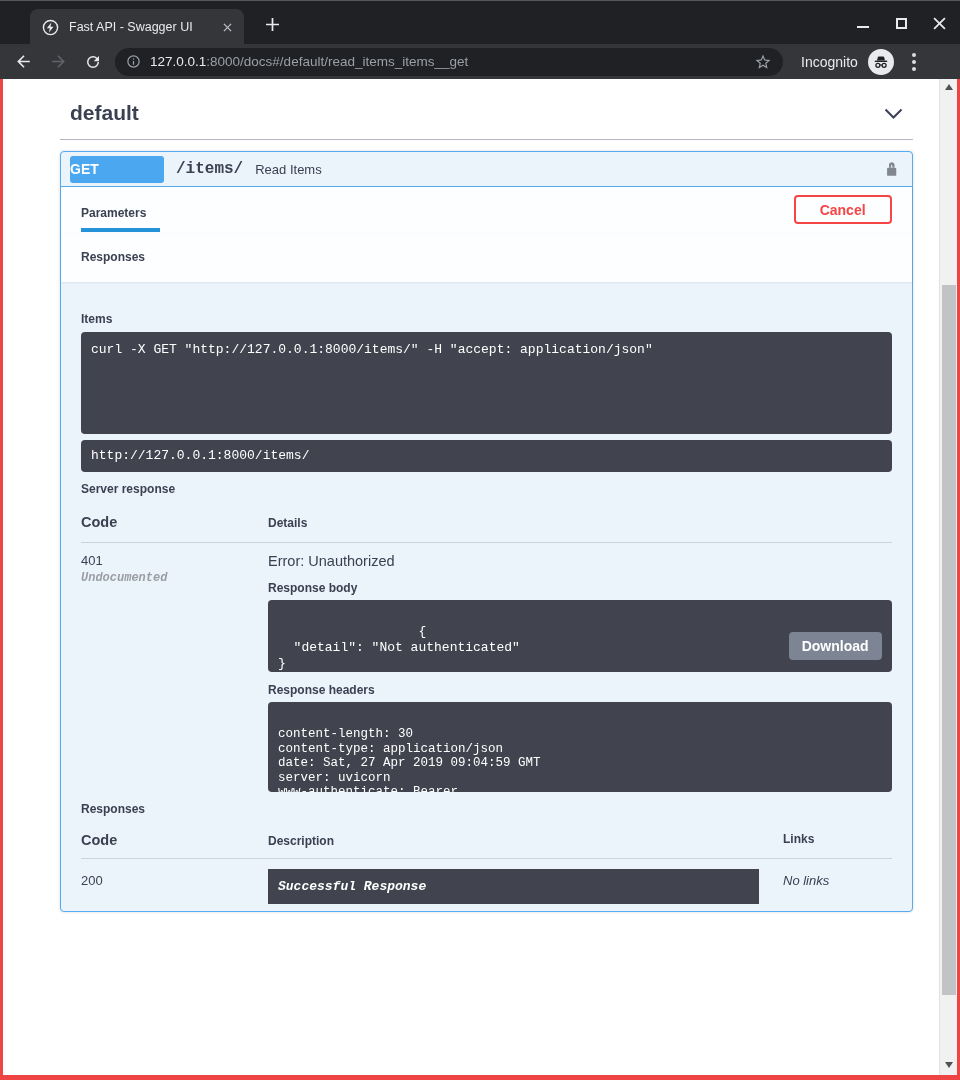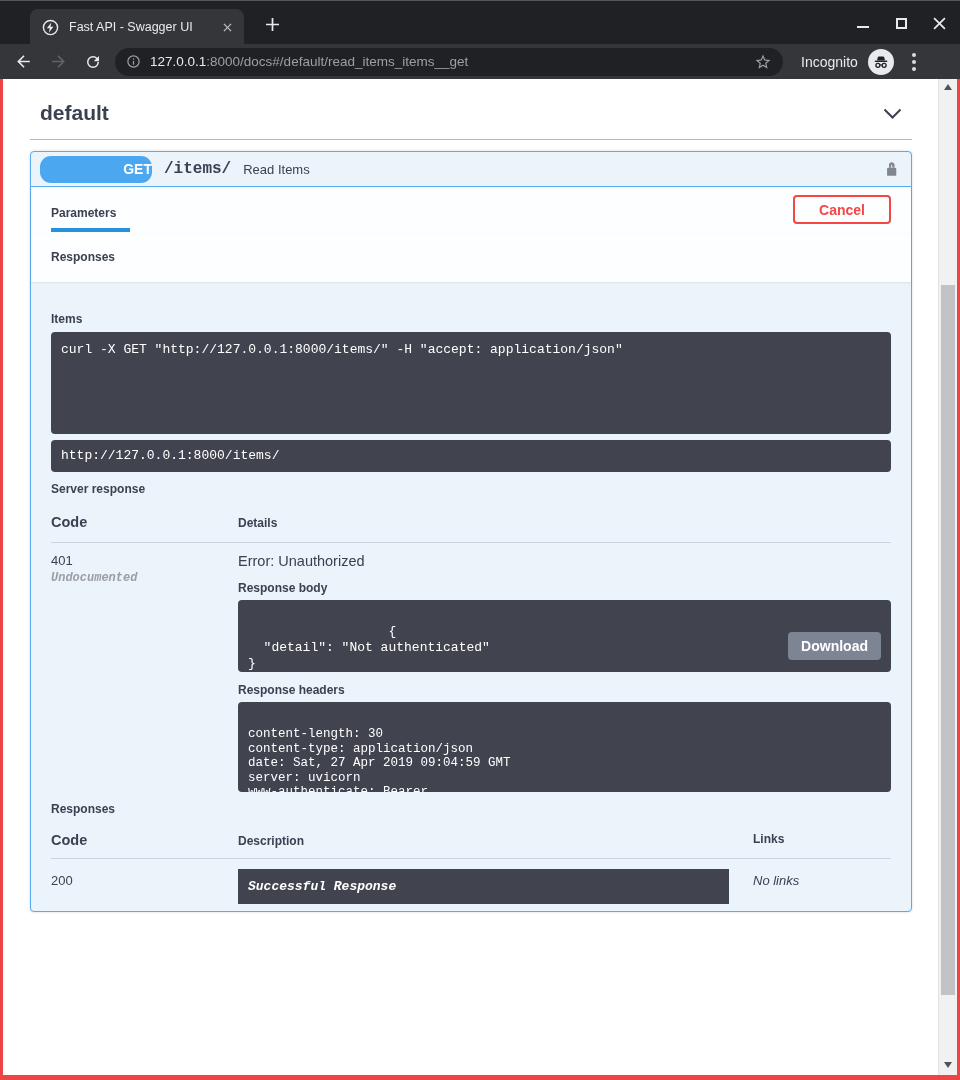--- a/index.html
+++ b/index.html
@@ -24,34 +24,34 @@
   .url-text { flex:1; margin-left:9px; font-size:13.5px; white-space:nowrap; overflow:hidden; }
   .url-host { color:#e8eaed; }
   .url-rest { color:#9aa0a6; }
   .incog-label { margin-left:18px; font-size:14px; color:#e8eaed; }
   .incog-badge { margin-left:10px; width:26px; height:26px; }
   .menu-dots { margin-left:14px; display:flex; flex-direction:column; gap:3px; padding:4px; }
   .menu-dots i { width:4px; height:4px; border-radius:50%; background:#dadce0; }
 
   
   .viewport { position:absolute; top:79px; left:3px; width:954px; height:996px; background:#fff; display:flex; }
-  .page { width:935px; position:relative; overflow:hidden; color:#3b4151; }
+  .page { width:935px; position:relative; overflow:hidden; color:#3b4151;margin-left:30px; }
   .scrollbar { width:19px; background:#f1f1f2; position:relative; border-left:1px solid #e2e2e4; }
   .sb-up { position:absolute; top:5px; left:5px; width:0; height:0; border-left:4.5px solid transparent; border-right:4.5px solid transparent; border-bottom:6px solid #505356; }
   .sb-down { position:absolute; bottom:7px; left:5px; width:0; height:0; border-left:4.5px solid transparent; border-right:4.5px solid transparent; border-top:6px solid #505356; }
   .sb-thumb { position:absolute; top:206px; left:2px; width:14px; height:710px; background:#c1c3c7; }
 
   
   .swagger { padding:14px 26px 0 27px; }
   .sec-row { display:flex; justify-content:space-between; align-items:center; padding:8px 10px 14px 10px; border-bottom:1px solid rgba(59,65,81,.38); }
   .sec-title { font-size:21px; font-weight:700; color:#3b4151; }
 
   .opblock { margin-top:11px; border:1px solid #57abf0; border-radius:4px; background:#ebf3fb; box-shadow:0 0 3px rgba(0,0,0,.15); }
   .op-header { display:flex; align-items:center; padding:4px 9px; height:35px; border-bottom:1px solid #57abf0; }
-  .method-badge { width:112px; height:27px; line-height:27px; text-align:right; background:#4aa7f0; color:#fff; font-weight:700; font-size:14px; border-radius:11px; }
+  .method-badge { width:94px; height:27px; line-height:27px; text-align:left; background:#4aa7f0; color:#fff; font-weight:700; font-size:14px; border-radius:3px; }
   .op-path { margin-left:12px; font-family:"Liberation Mono",monospace; font-weight:700; font-size:16px; color:#3b4151; }
   .op-summary { margin-left:12px; font-size:13px; color:#3b4151; flex:1; }
   .lock-wrap { width:22px; height:24px; display:flex; align-items:center; justify-content:center; }
 
   .sec-header { position:relative; background:rgba(255,255,255,.85); box-shadow:0 1px 2px rgba(0,0,0,.08); }
   .sec-header.params { height:45px; }
   .sec-header.resp { height:50px; }
   .tab-item { position:absolute; left:20px; bottom:0; padding:0 14px 8px 0; font-size:12px; font-weight:700; color:#3b4151; border-bottom:4px solid #2493da; }
   .resp-title { position:absolute; left:20px; top:18px; font-size:12px; font-weight:700; color:#3b4151; }
   .cancel-btn { position:absolute; right:20px; top:8px; height:29px; padding:0 24px; background:transparent; border:2px solid #f64545; border-radius:4px; color:#f64545; font-weight:700; font-size:14px; font-family:"Liberation Sans",sans-serif; }

